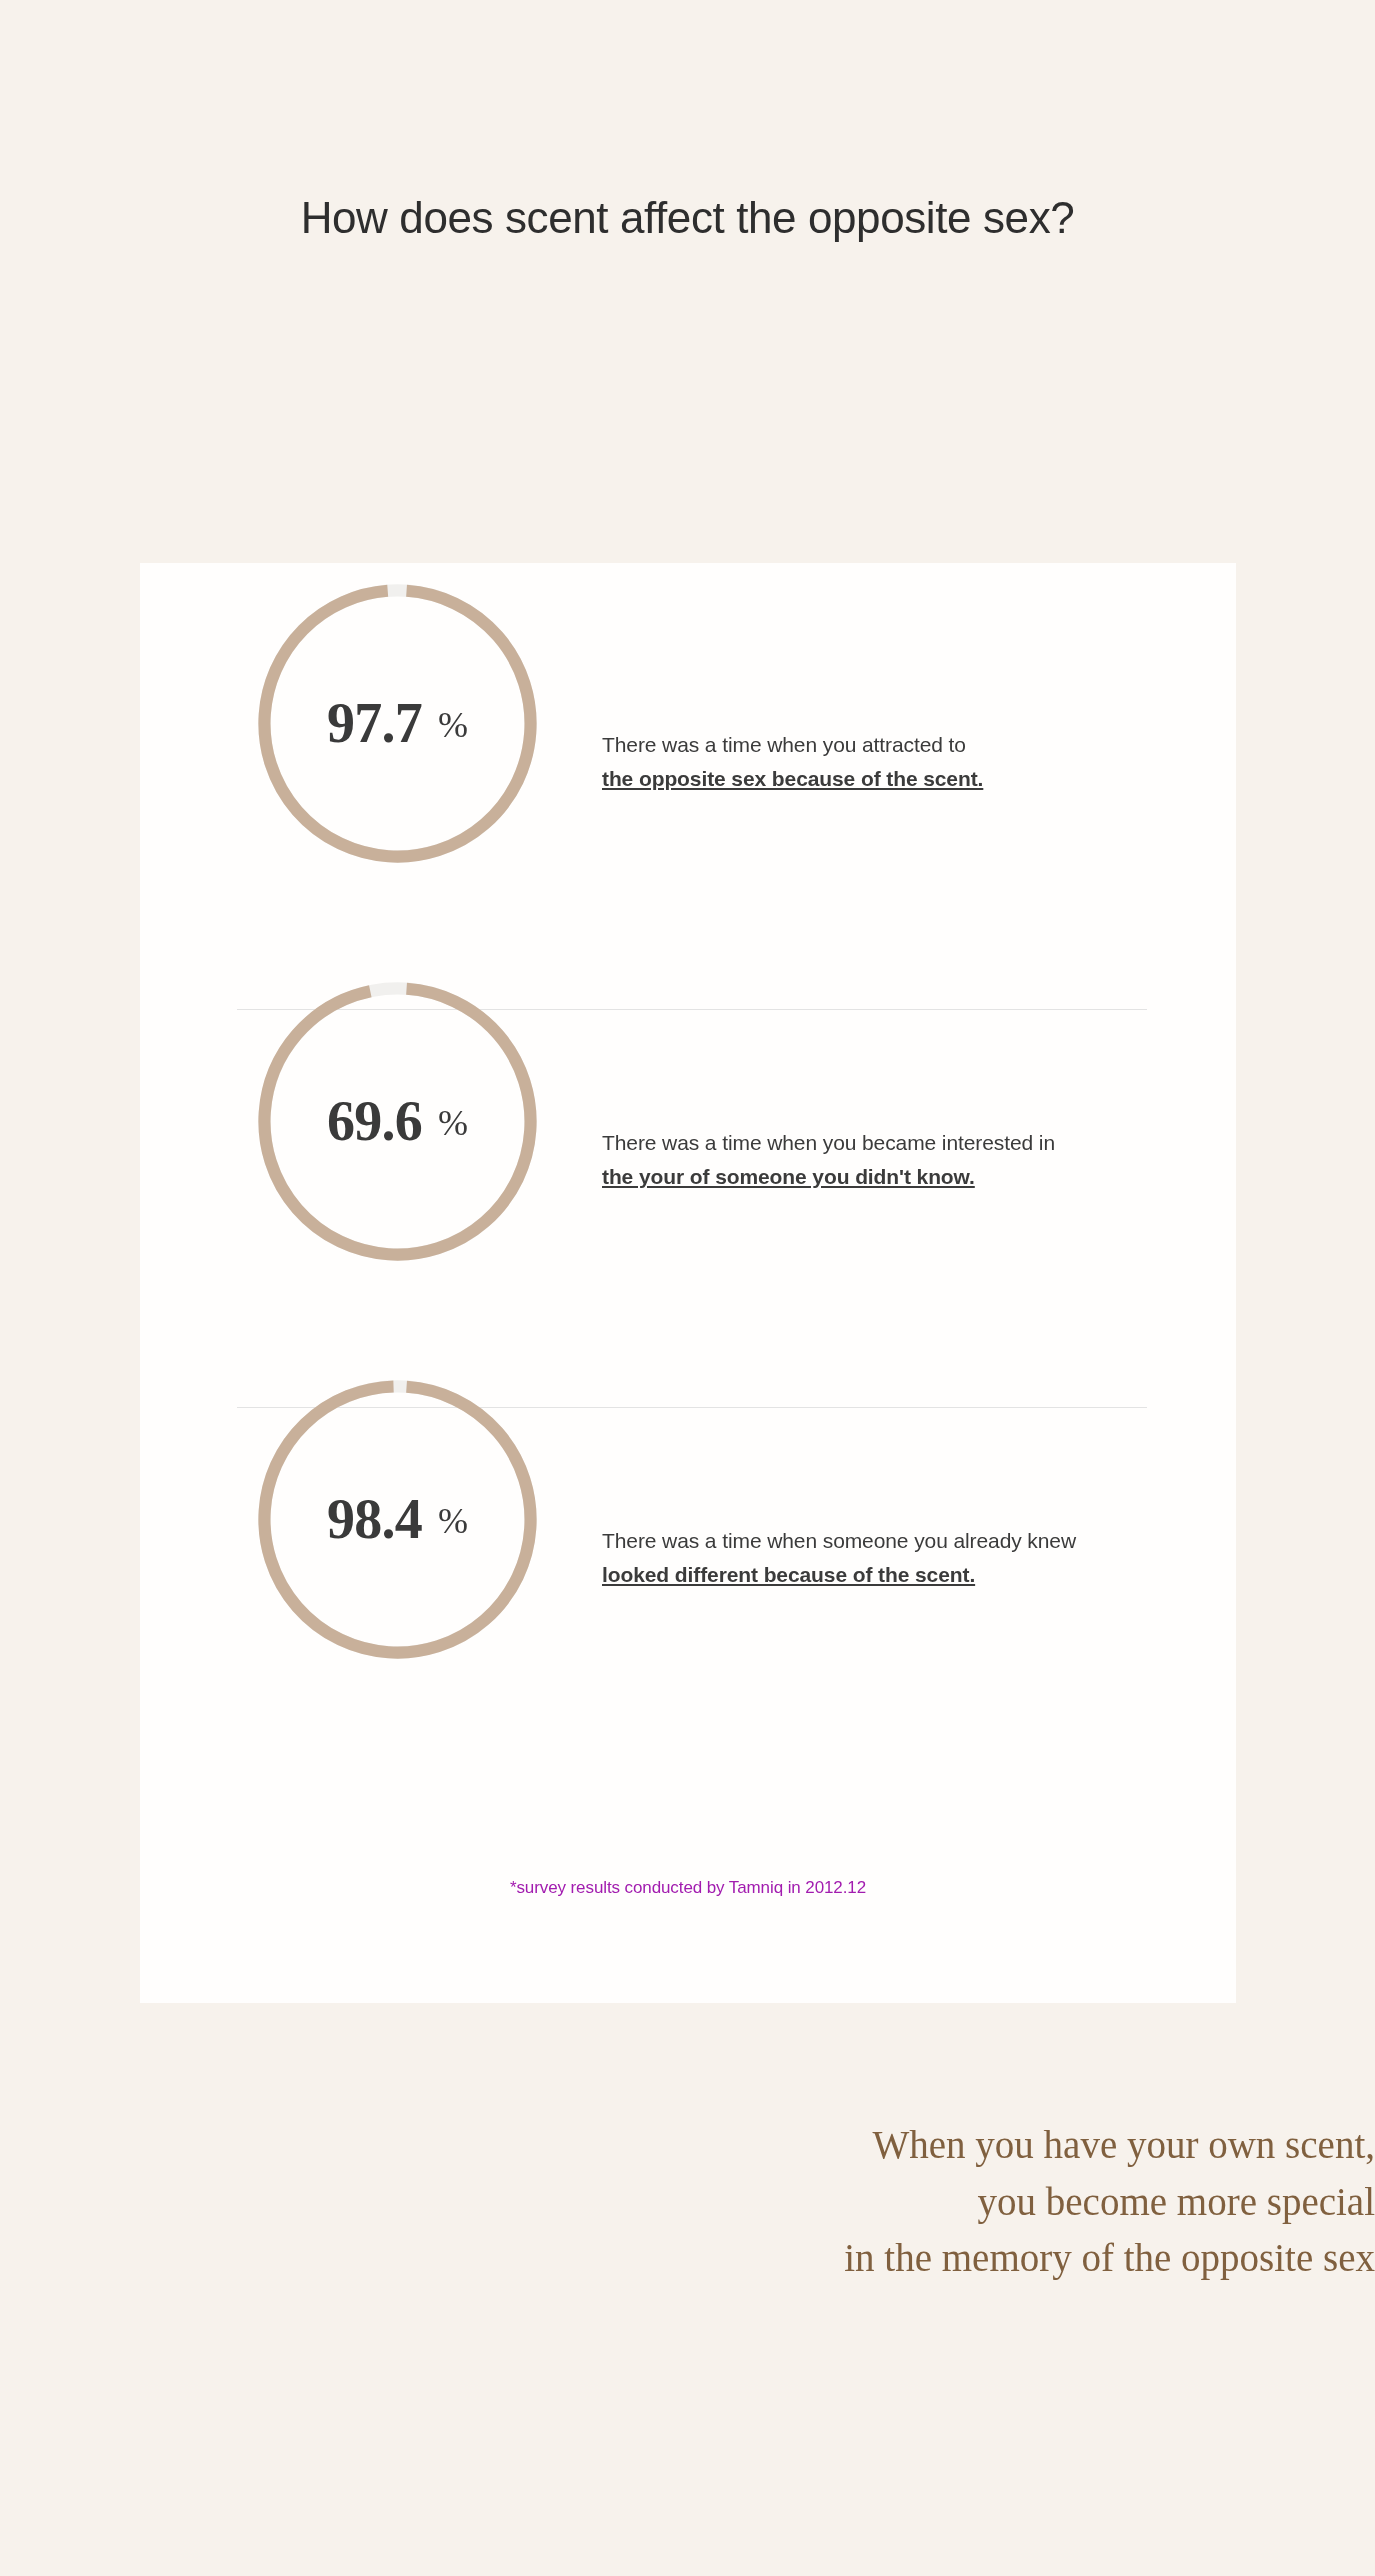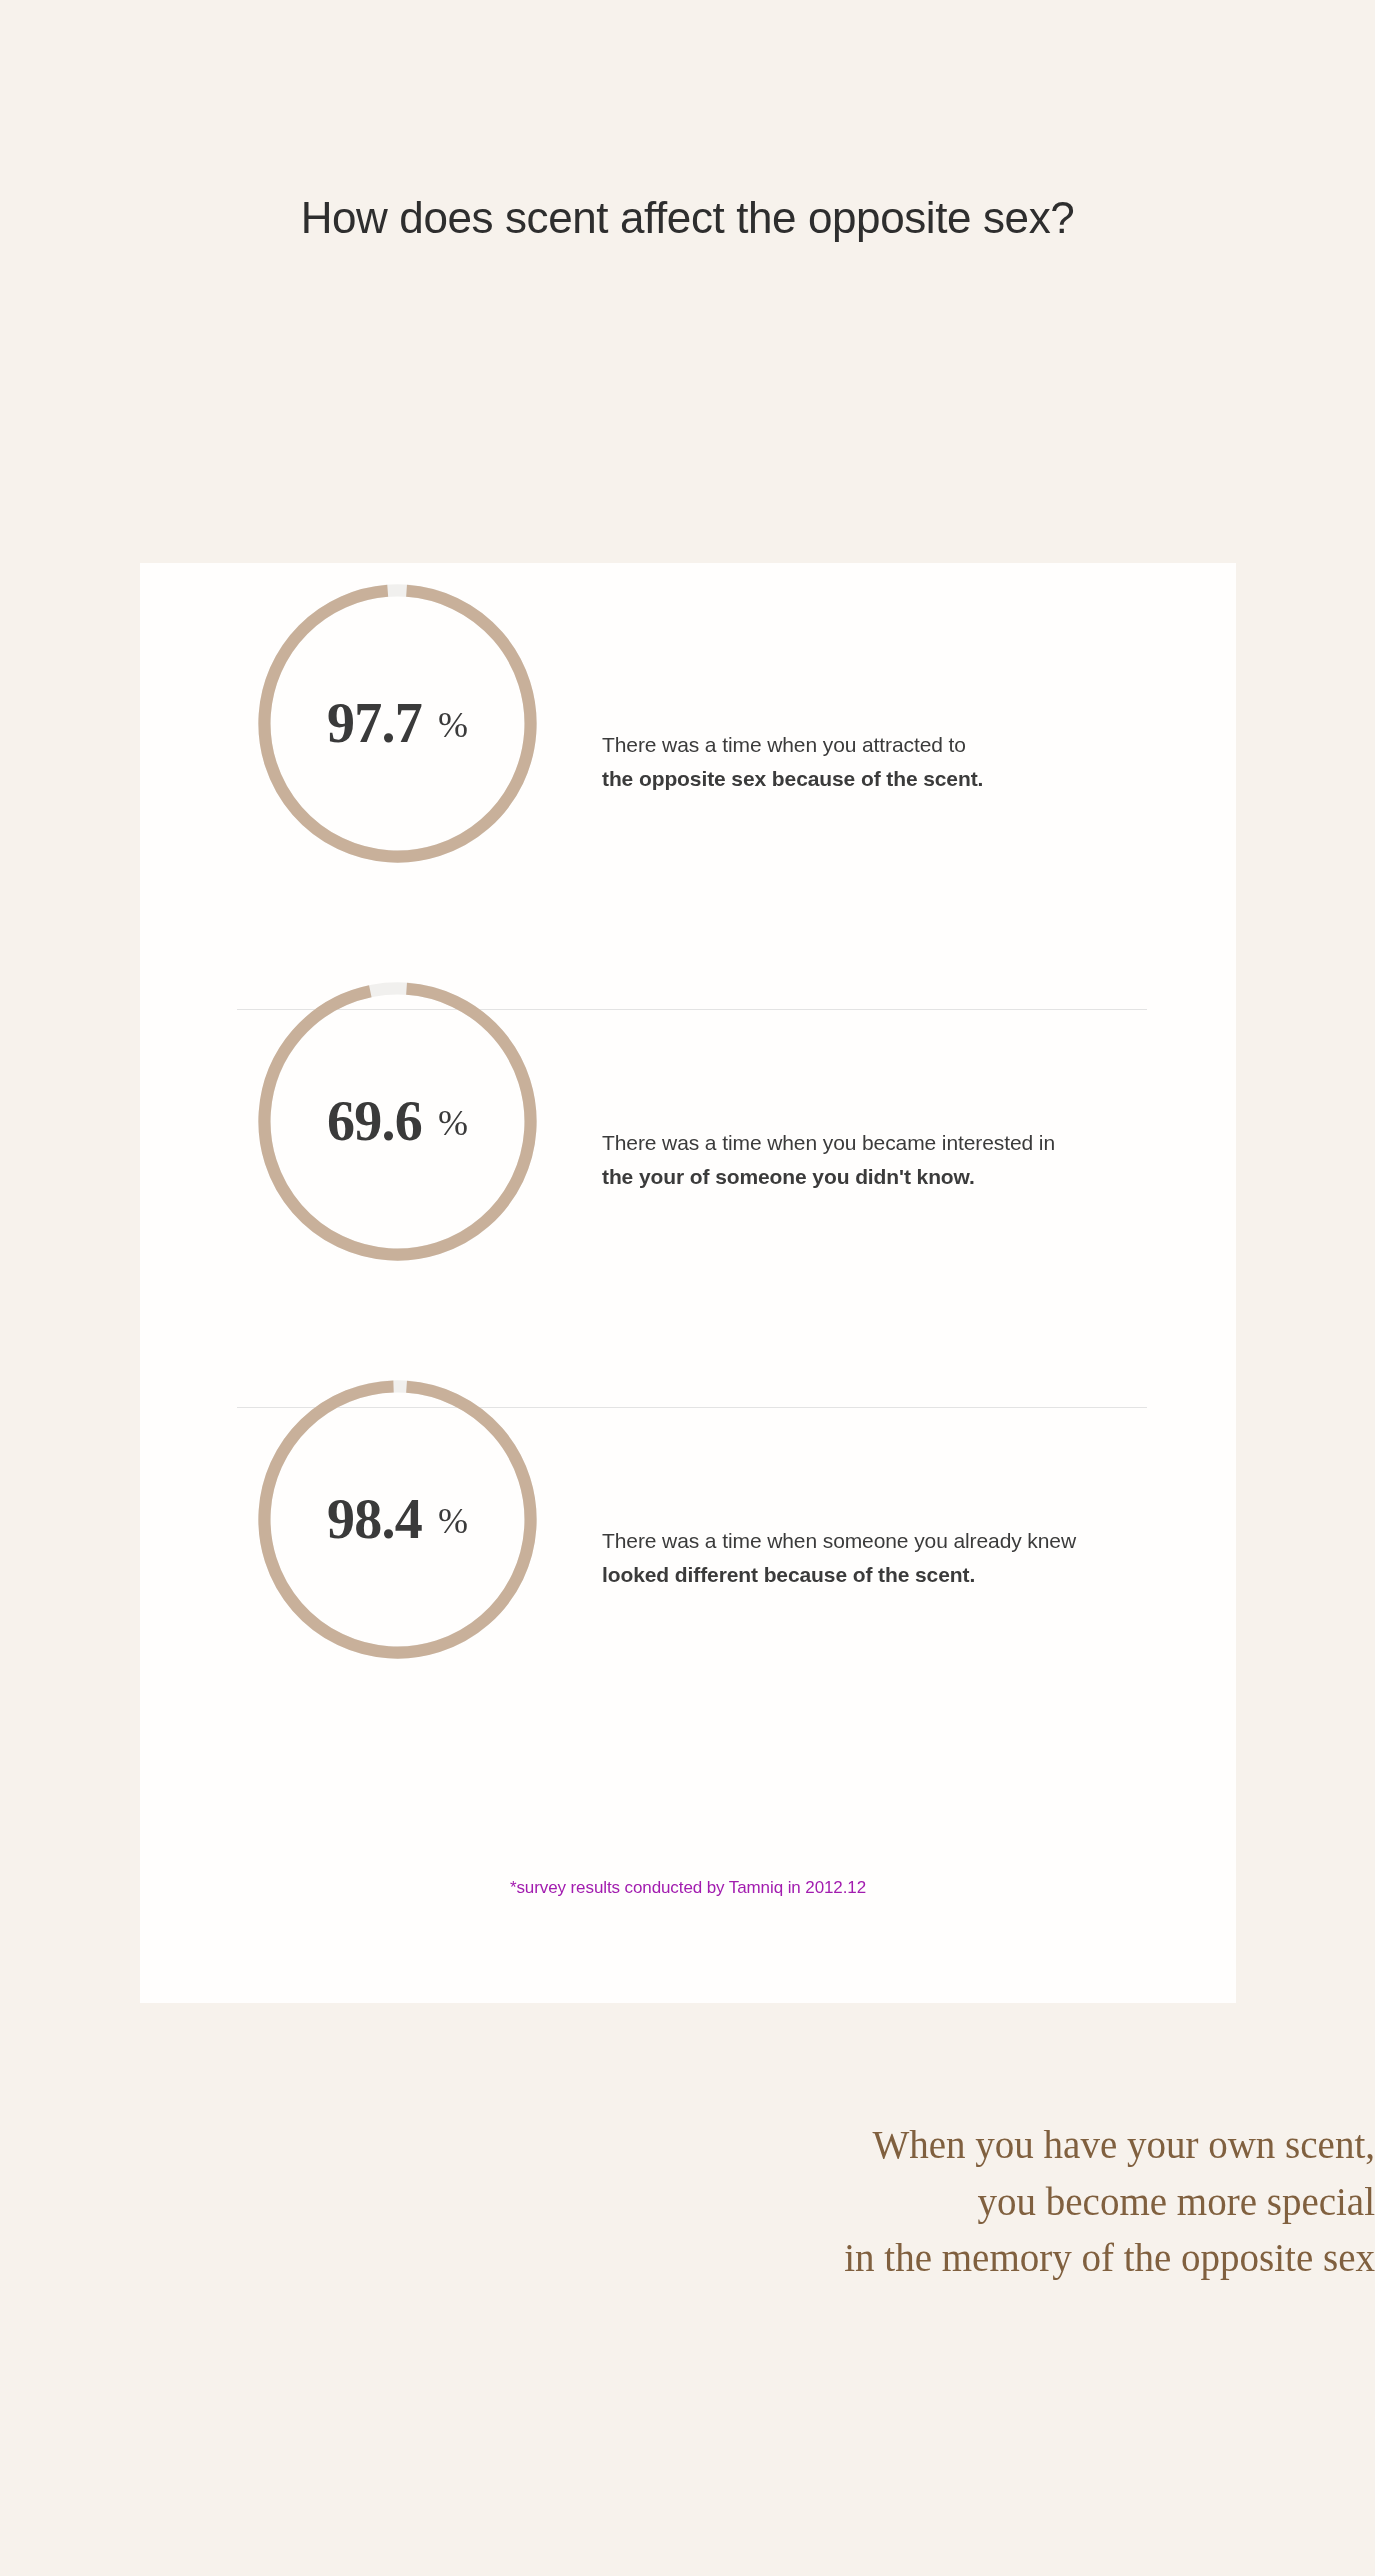--- a/index.html
+++ b/index.html
@@ -129,21 +129,21 @@
     width: 595px;
   }
   .stat-line {
     font-family: "Liberation Sans", sans-serif;
     font-size: 21px;
     color: #3b3b3b;
     line-height: 1.62;
     letter-spacing: -0.1px;
   }
   .stat-line.regular { font-weight: 400; }
-  .stat-line.bold { font-weight: 700; }
+  .stat-line.bold { font-weight: 700; text-decoration: underline; }
 
   
   .card-footnote {
     position: absolute;
     left: 0;
     top: 1315px;
     width: 100%;
     text-align: center;
     font-family: "Liberation Sans", sans-serif;
     font-size: 17px;

